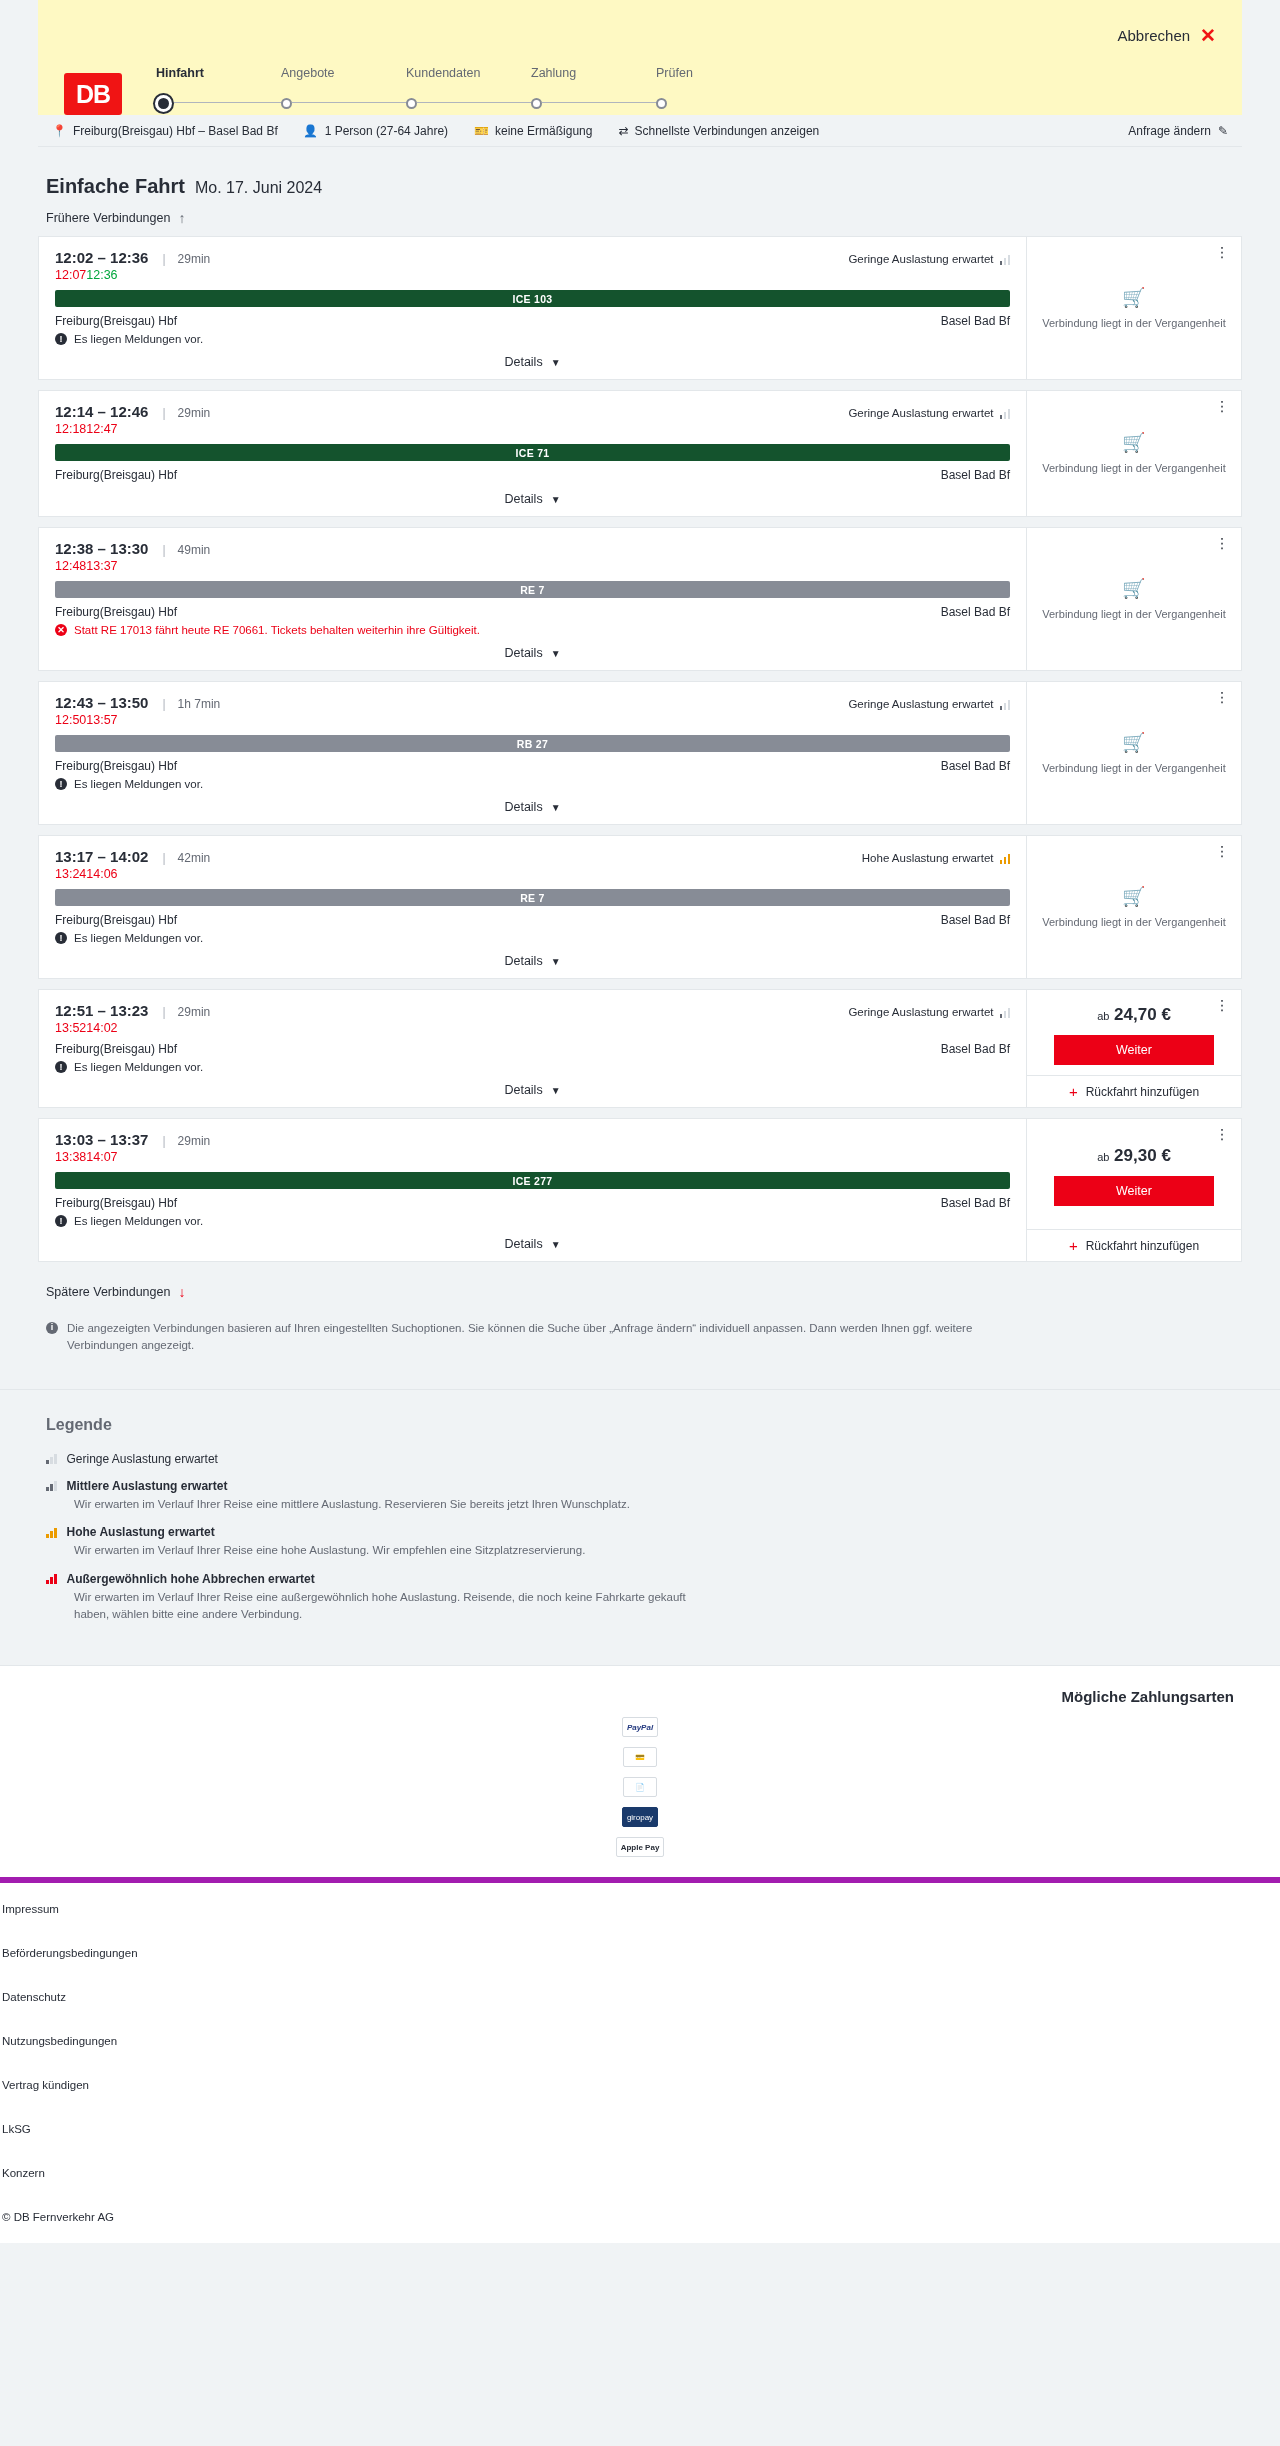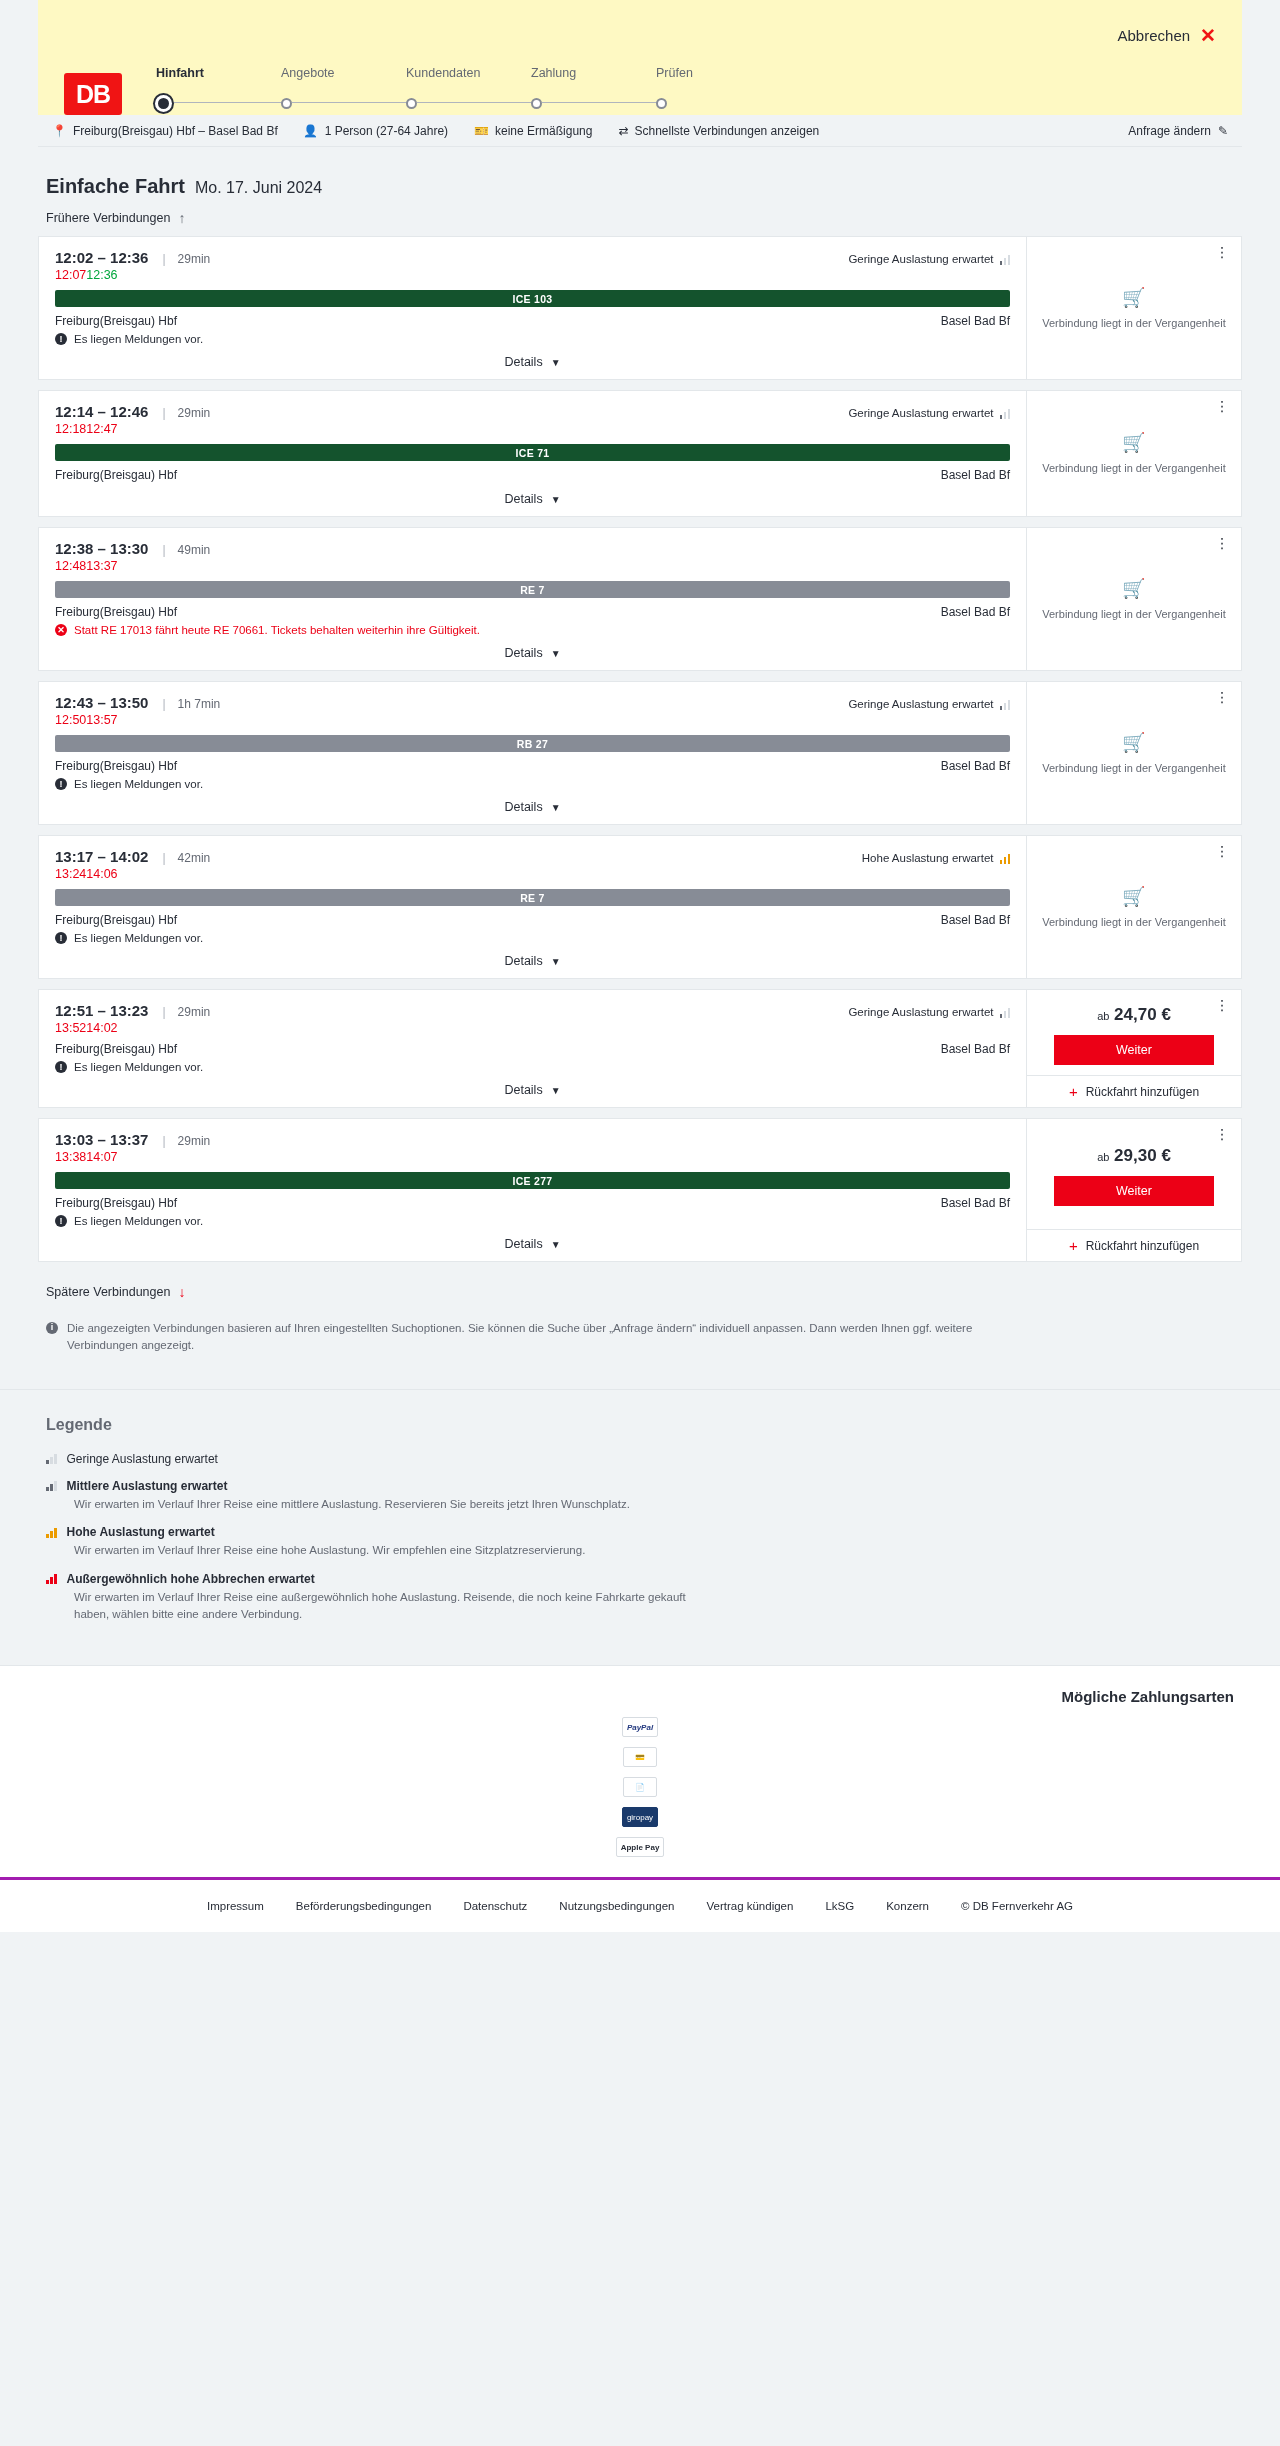--- a/index.html
+++ b/index.html
@@ -195,23 +195,23 @@
     height:20px; min-width:34px; border:1px solid #d7dce1; border-radius:2px;
     background:#fff; font-size:8px; display:flex; align-items:center; justify-content:center;
     color:#282d37; padding:0 4px; white-space:nowrap;
   }
   .pic.paypal { color:#253b80; font-weight:bold; font-style:italic; }
   .pic.giro { background:#1a3a6b; color:#fff; border-color:#1a3a6b; }
   .pic.apay { font-weight:bold; }
 
   
   .footer {
-    background:#fff; border-top:3px solid #a21caf;
+    background:#fff; border-top:6px solid #a21caf;
     padding:20px 2px; display:flex; justify-content:center; gap:32px;
-    font-size:11.5px; color:#282d37;
+    font-size:11.5px; color:#282d37;flex-direction:column;
   }
   .footer span { cursor:pointer; white-space:nowrap; }
   .footer span.nolink { cursor:default; }
 </style>
 </head>
 <body>
 
 <div class="page">
 
   <div class="topbar">

